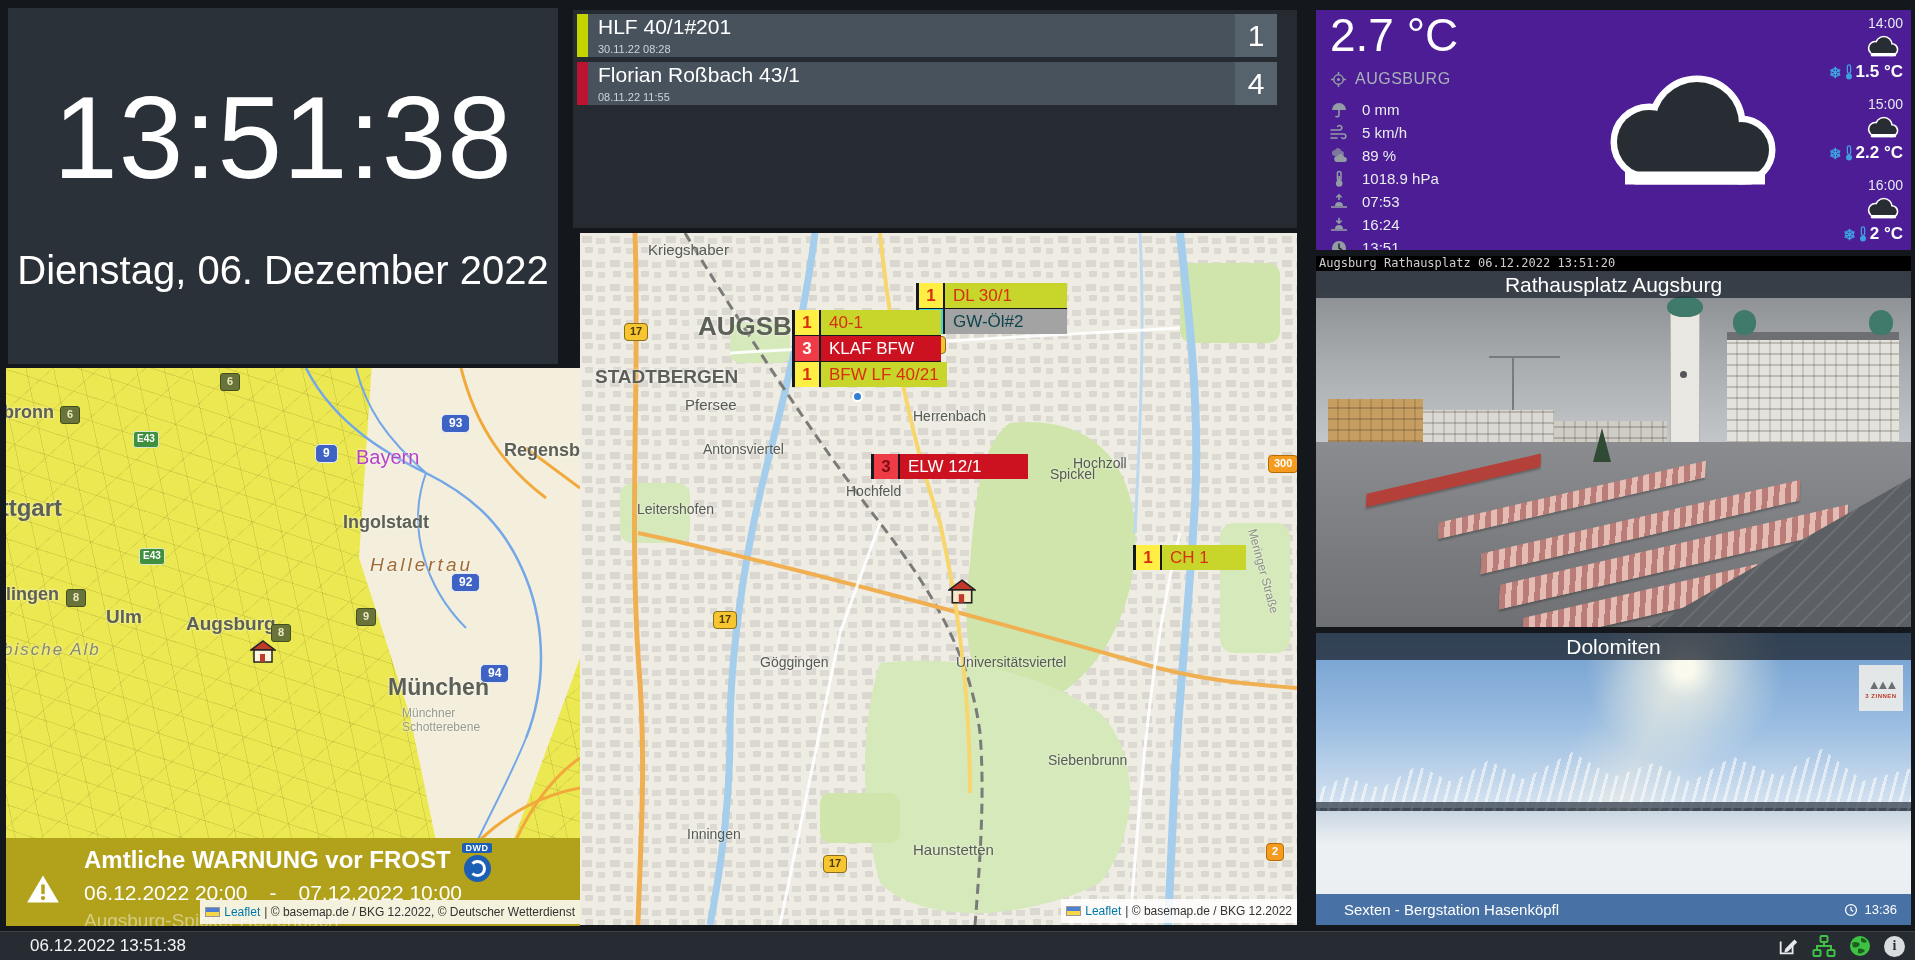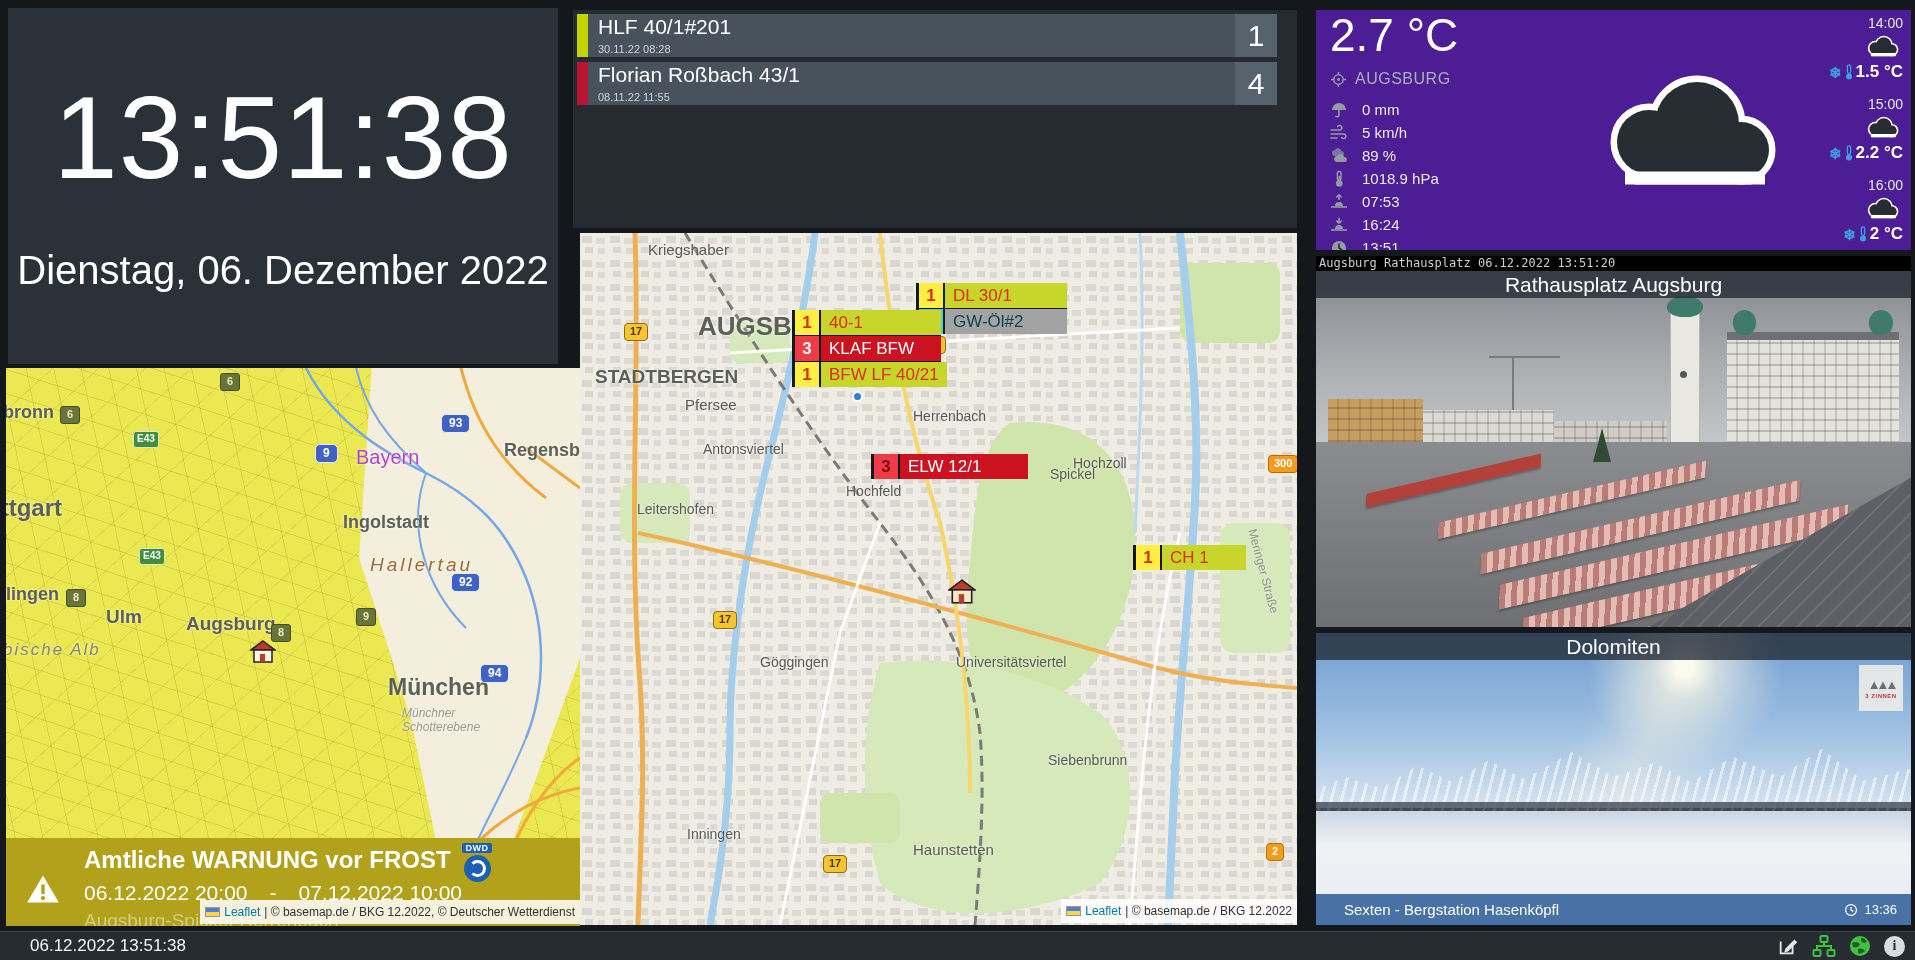--- a/index.html
+++ b/index.html
@@ -183,21 +183,21 @@
     <span class="mlabel city" style="left:-44px;top:126px;font-size:24px">Stuttgart</span>
     <span class="mlabel city" style="left:-40px;top:216px;font-size:18px">Reutlingen</span>
     <span class="mlabel city" style="left:100px;top:238px;font-size:19px">Ulm</span>
     <span class="mlabel city" style="left:180px;top:245px;font-size:19px">Augsburg</span>
     <span class="mlabel" style="left:-64px;top:272px;font-size:17px;font-style:italic;color:#85876f;letter-spacing:2px">Schwäbische Alb</span>
     <span class="mlabel" style="left:350px;top:78px;font-size:20px;color:#b743c9">Bayern</span>
     <span class="mlabel city" style="left:498px;top:72px;font-size:18px">Regensburg</span>
     <span class="mlabel city" style="left:337px;top:144px;font-size:18px">Ingolstadt</span>
     <span class="mlabel" style="left:364px;top:186px;font-size:19px;font-style:italic;color:#a06b35;letter-spacing:3px">Hallertau</span>
     <span class="mlabel city" style="left:382px;top:306px;font-size:23px">München</span>
-    <span class="mlabel" style="left:396px;top:338px;font-size:12px;font-style:italic;color:#989b8d;white-space:normal;width:95px">Münchner Schotterebene</span>
+    <span class="mlabel" style="left:396px;top:338px;font-size:12px;color:#989b8d;white-space:normal;width:95px">Münchner Schotterebene</span>
 
     <span class="bshield" style="left:309px;top:76px">9</span>
     <span class="bshield" style="left:435px;top:46px">93</span>
     <span class="bshield" style="left:445px;top:205px">92</span>
     <span class="bshield" style="left:474px;top:296px">94</span>
     <span class="gshield" style="left:127px;top:63px">E43</span>
     <span class="gshield" style="left:133px;top:180px">E43</span>
     <span class="dshield" style="left:214px;top:5px">6</span>
     <span class="dshield" style="left:54px;top:38px">6</span>
     <span class="dshield" style="left:60px;top:221px">8</span>

